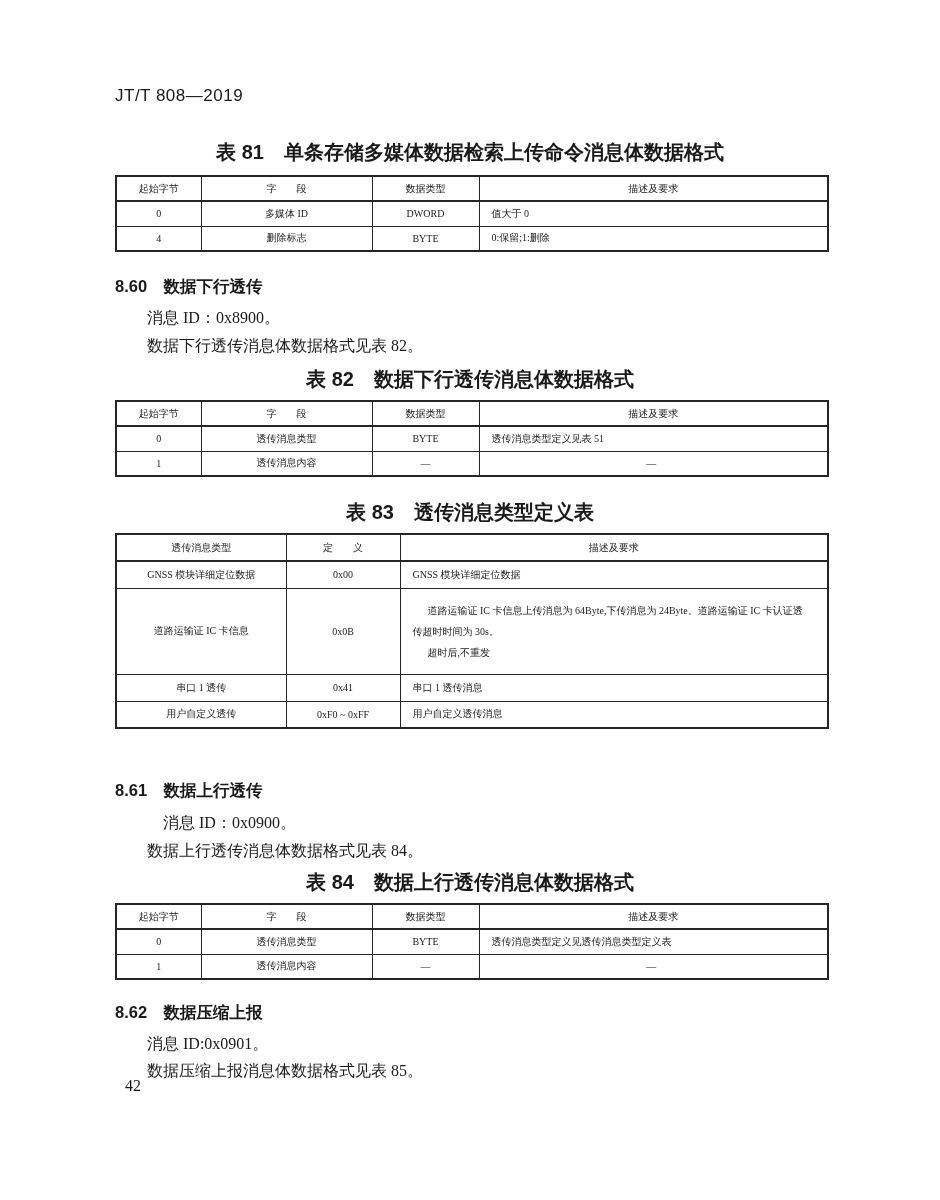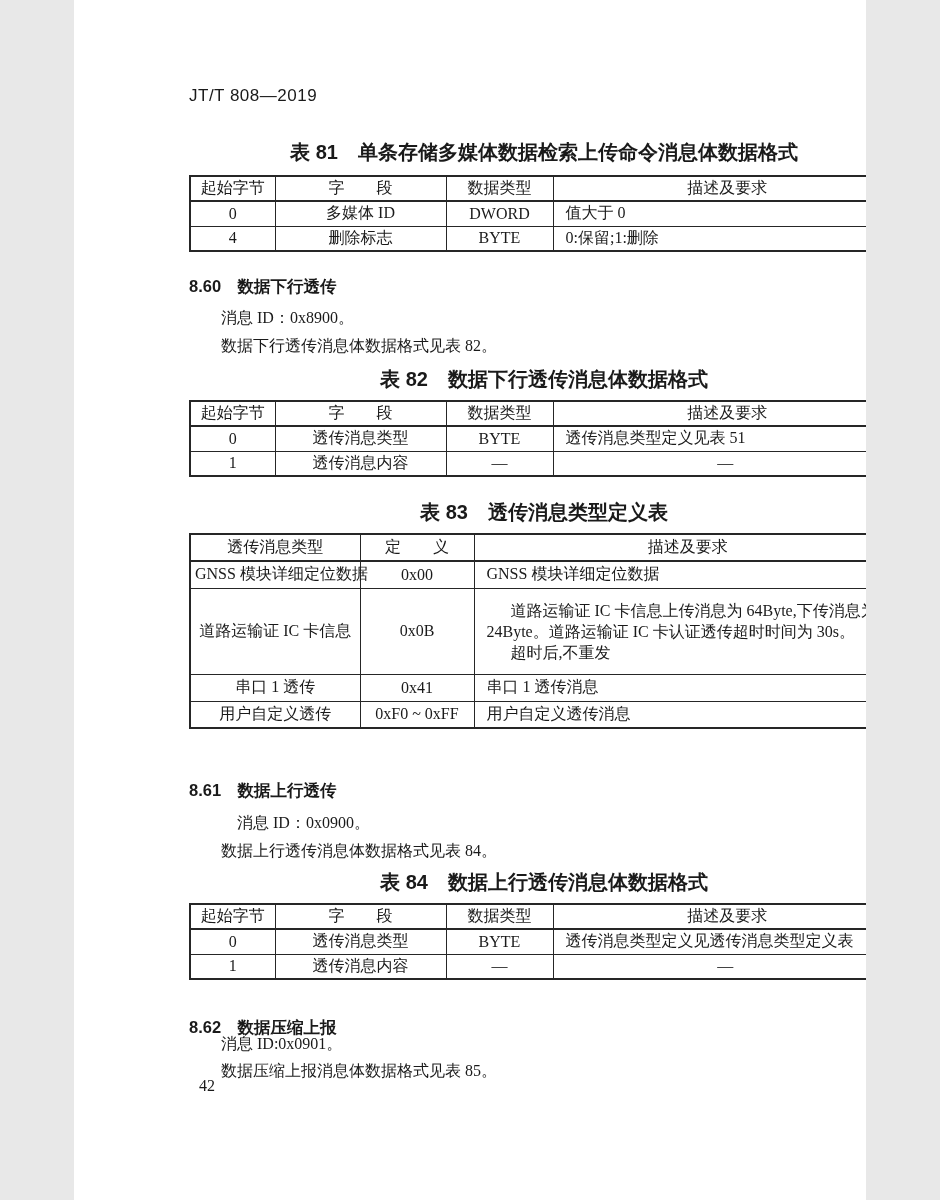--- a/index.html
+++ b/index.html
@@ -1,18 +1,18 @@
 <!DOCTYPE html>
 <html><head>
 <meta charset="utf-8">
 <style>
   html,body{margin:0;padding:0;background:#e8e8e8;}
   .page{
     position:relative;
-    width:792px;height:1200px;
+    width:940px;height:1200px;
     background:#ffffff;
     color:#1a1a1a;
     font-family:"Liberation Serif","DejaVu Serif",serif;
     overflow:hidden;
     margin:0 auto;
   }
   .abs{position:absolute;}
 
   
   #doc-header{top:86px;left:115px;font-family:"Liberation Sans","DejaVu Sans",sans-serif;
@@ -26,34 +26,34 @@
   #cap-81{top:139px;}
   #cap-82{top:366px;}
   #cap-83{top:499px;}
   #cap-84{top:869px;}
 
   
   .sec-heading{left:115px;font-family:"Liberation Sans","DejaVu Sans",sans-serif;
     font-size:16.5px;font-weight:bold;}
   #h-860{top:276px;}
   #h-861{top:780px;}
-  #h-862{top:1002px;margin-top:15px;}
+  #h-862{top:1002px;}
 
   
   .body-para{left:147px;font-size:16px;line-height:20px;}
   #p-860-1{top:308px;}
   #p-860-2{top:336px;}
   #p-861-1{top:813px;margin-left:16px;}
   #p-861-2{top:841px;}
   #p-862-1{top:1034px;}
   #p-862-2{top:1061px;}
 
   
   table.std{border-collapse:collapse;table-layout:fixed;width:712px;
-    border:2px solid #262626;font-size:16px;color:#1a1a1a;}
+    border:2px solid #262626;font-size:10px;color:#1a1a1a;}
   table.std th,table.std td{border:1px solid #262626;padding:0 4px;
     text-align:center;vertical-align:middle;font-weight:normal;}
   table.std thead th{border-bottom:2px solid #262626;}
   table.std td.desc{text-align:left;padding-left:12px;padding-right:16px;}
   table.std td.desc.center{text-align:center;}
   #tbl-81{top:175px;left:115px;}
   #tbl-82{top:400px;left:115px;}
   #tbl-83{top:533px;left:115px;}
   #tbl-84{top:903px;left:115px;}
   #tbl-81 tr,#tbl-82 tr,#tbl-84 tr{height:25px;}

